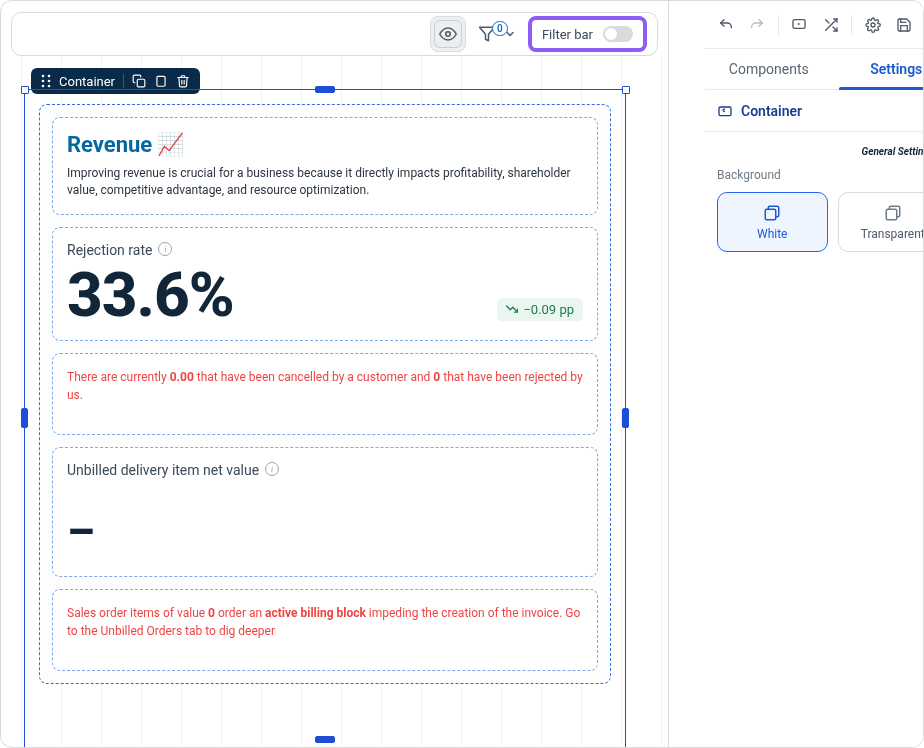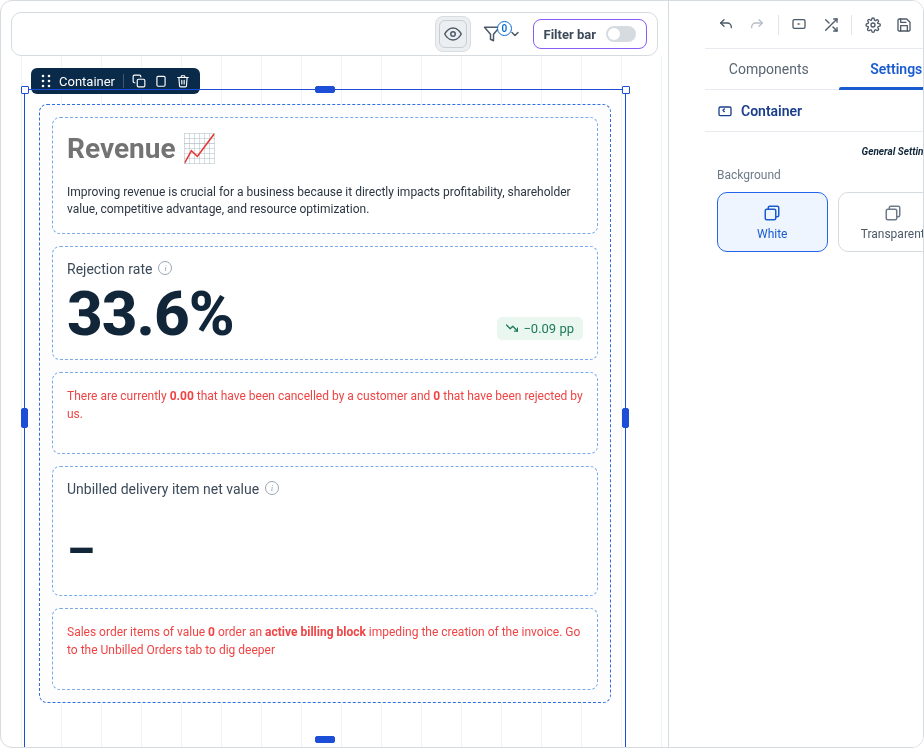--- a/index.html
+++ b/index.html
@@ -66,26 +66,25 @@
       font-size: 10px;
       font-weight: 600;
       border-radius: 8px;
       padding: 0 4px;
       line-height: 13px;
     }
     .filter-bar-pill {
       display: flex;
       align-items: center;
       gap: 10px;
-      border: 1px solid #8b5cf6;
+      border: 4px solid #8b5cf6;
       border-radius: 8px;
       padding: 6px 10px;
       font-size: 13px;
       color: #3c4a59;
-      font-weight: bold;
     }
     .toggle {
       width: 30px; height: 16px;
       background: #d6dbe0;
       border-radius: 10px;
       position: relative;
     }
     .toggle::after {
       content: "";
       position: absolute;
@@ -159,24 +158,24 @@
     }
     .inner-box {
       border: 1px dashed #7ba9ec;
       border-radius: 8px;
       padding: 14px;
       margin-bottom: 12px;
       background: #fff;
     }
     .inner-box:last-child { margin-bottom: 0; }
     .hdr-title {
-      font-size: 28px;
+      font-size: 22px;
       font-weight: 700;
-      color: #737373;
-      margin-bottom: 19px;
+      color: #0369a1;
+      margin-bottom: 8px;
       display: flex;
       align-items: center;
       gap: 6px;
     }
     .hdr-desc {
       font-size: 12px;
       color: #2b3642;
       line-height: 1.45;
     }
     .metric-label {

